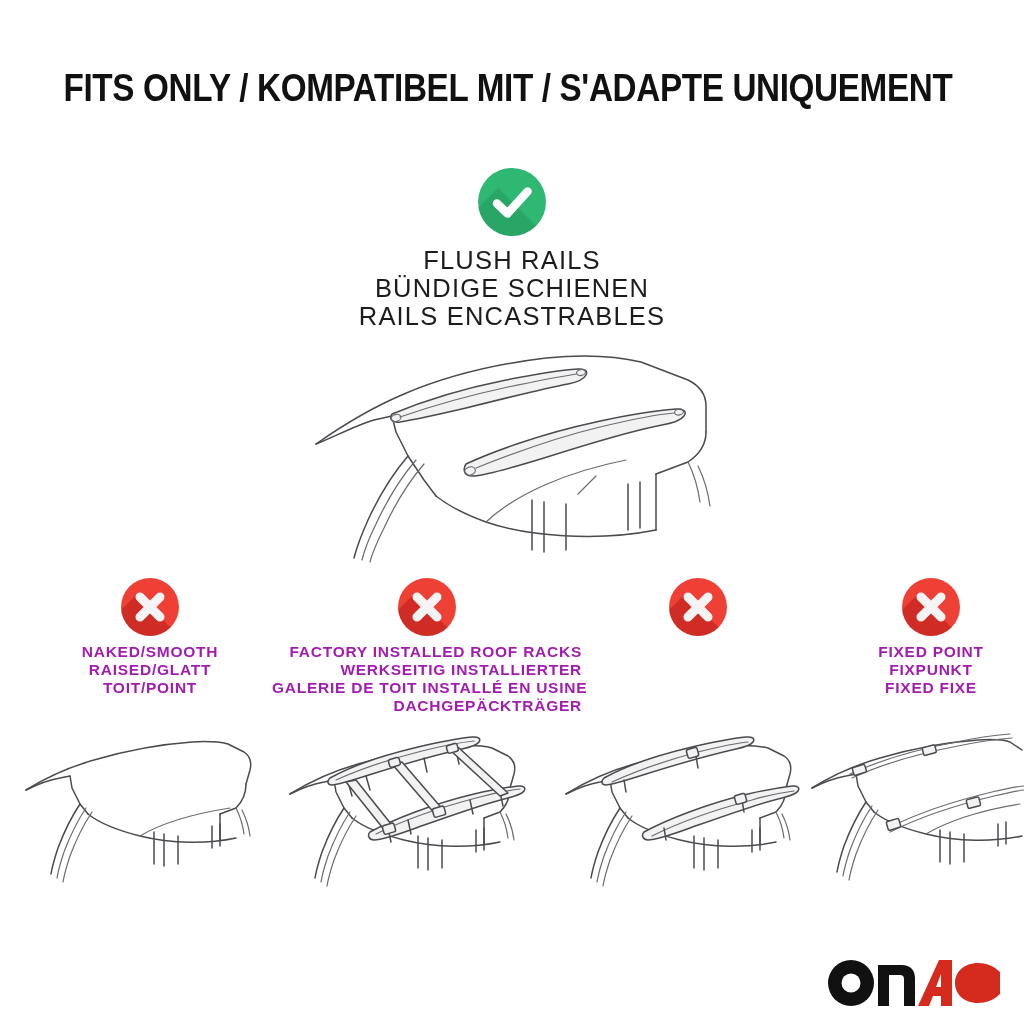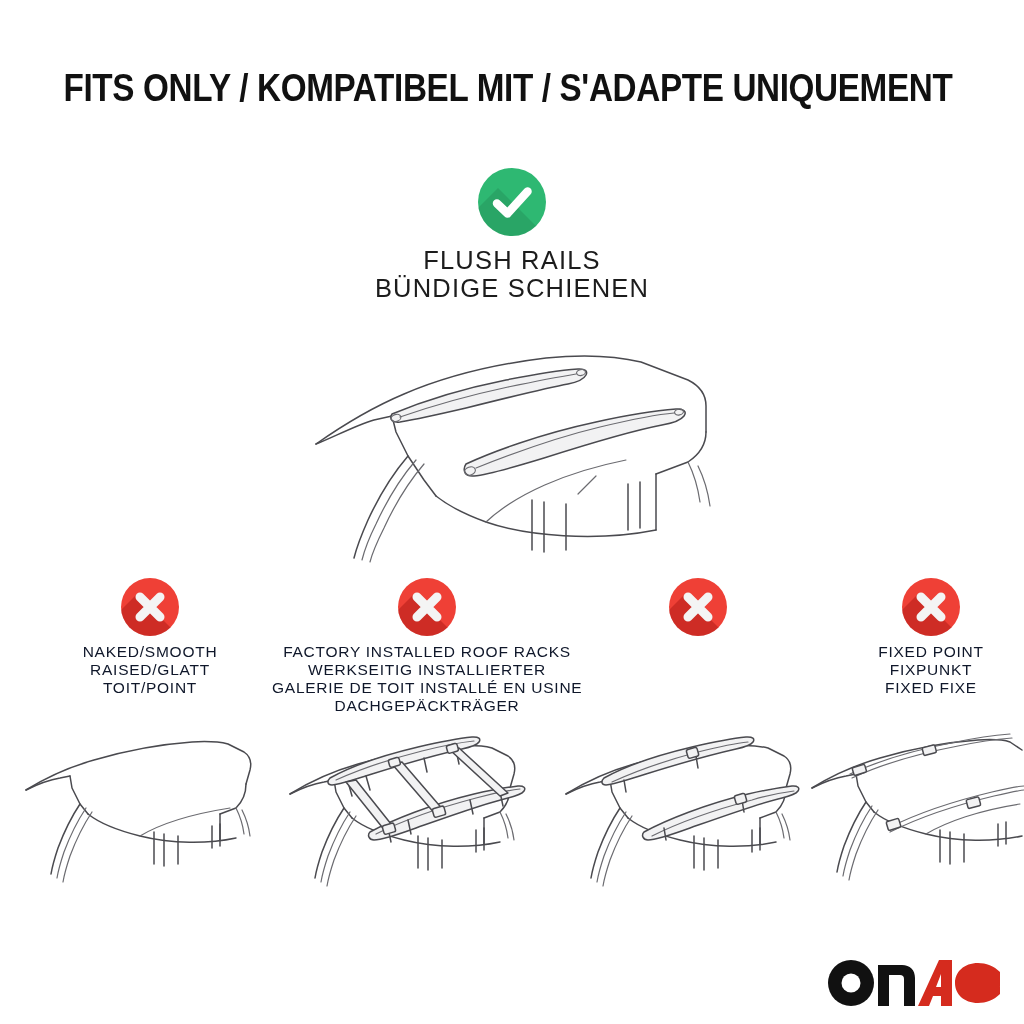--- a/index.html
+++ b/index.html
@@ -94,21 +94,21 @@
     top: 578px;
     width: 1024px;
     height: 140px;
   }
   .option {
     position: absolute;
     top: 0;
     text-align: center;
   }
   .option.o0 { left: 28px;  width: 244px; }
-  .option.o1 { left: 272px; width: 310px; }
+  .option.o1 { left: 272px; width: 310px; text-align: right; }
   .option.o2 { left: 586px; width: 224px; }
   .option.o3 { left: 831px; width: 200px; }
 
   .badge-x {
     position: relative;
     width: 58px;
     height: 58px;
     margin: 0 auto 7px auto;
   }
   .badge-x .circ {
@@ -127,22 +127,22 @@
     background: rgba(130, 0, 0, 0.30);
     transform: rotate(45deg);
     transform-origin: top left;
   }
   .badge-x svg { position: absolute; inset: 0; }
 
   .option-labels {
     font-size: 15.5px;
     line-height: 18px;
     letter-spacing: 0.75px;
-    color: #0f172a;
-    font-weight: 400;
+    color: #a21caf;
+    font-weight: 700;
   }
   .option-labels div { white-space: nowrap; }
 
   
   .roofs {
     position: absolute;
     left: 0;
     top: 716px;
     width: 1024px;
     height: 200px;
@@ -187,20 +187,21 @@
       <div class="shadow"></div>
     </div>
     <svg viewBox="0 0 68 68" width="68" height="68">
       <path d="M19 35.5 L29.5 45.5 L49.5 23.5" fill="none" stroke="#ffffff" stroke-width="8.5" stroke-linecap="round" stroke-linejoin="round"></path>
     </svg>
   </div>
 
   <div class="hero-labels">
     <div>FLUSH RAILS</div>
     <div>BÜNDIGE SCHIENEN</div>
+    <div>RAILS ENCASTRABLES</div>
   </div>
 
   <div class="hero-art">
     <svg viewBox="0 0 452 226" width="452" height="226">
 
       <path class="ln" d="M20 100 C 40 86, 70 66, 108 50 C 150 32, 200 20, 250 14
                           C 290 10, 320 12, 345 18 L 392 36 C 404 42, 410 50, 410 62
                           L 410 88"></path>
       <path class="ln" d="M20 100 C 36 94, 58 82, 78 76 L 96 72"></path>
 

